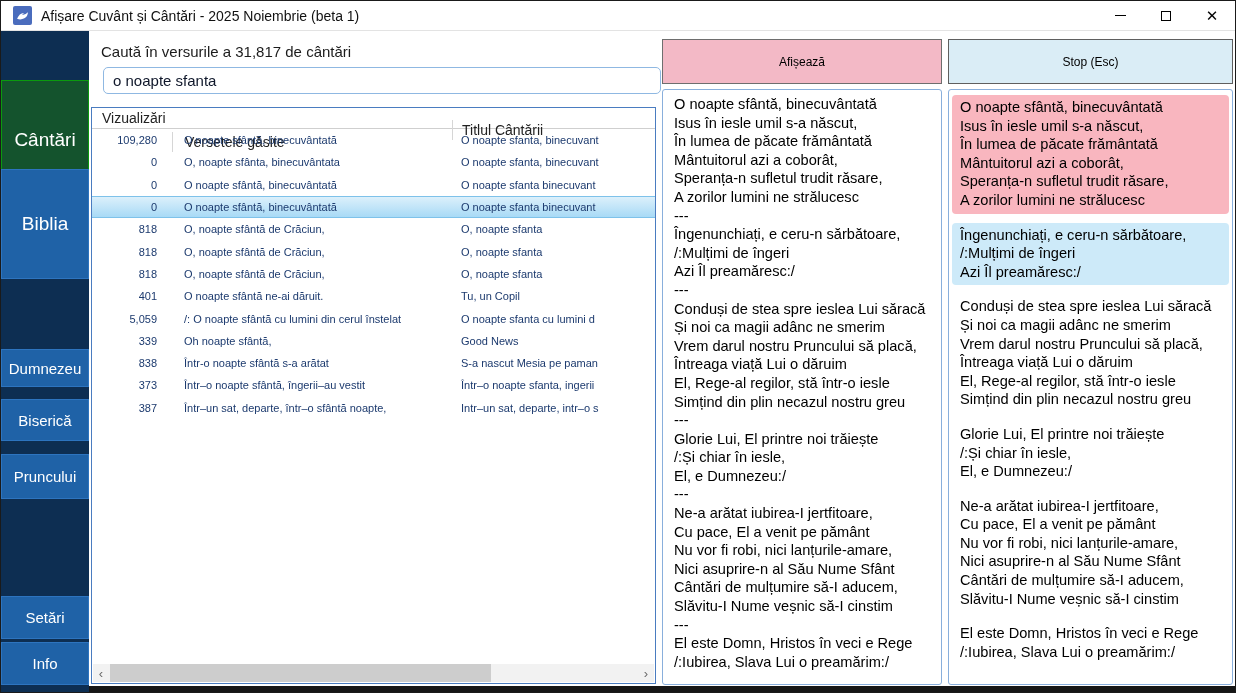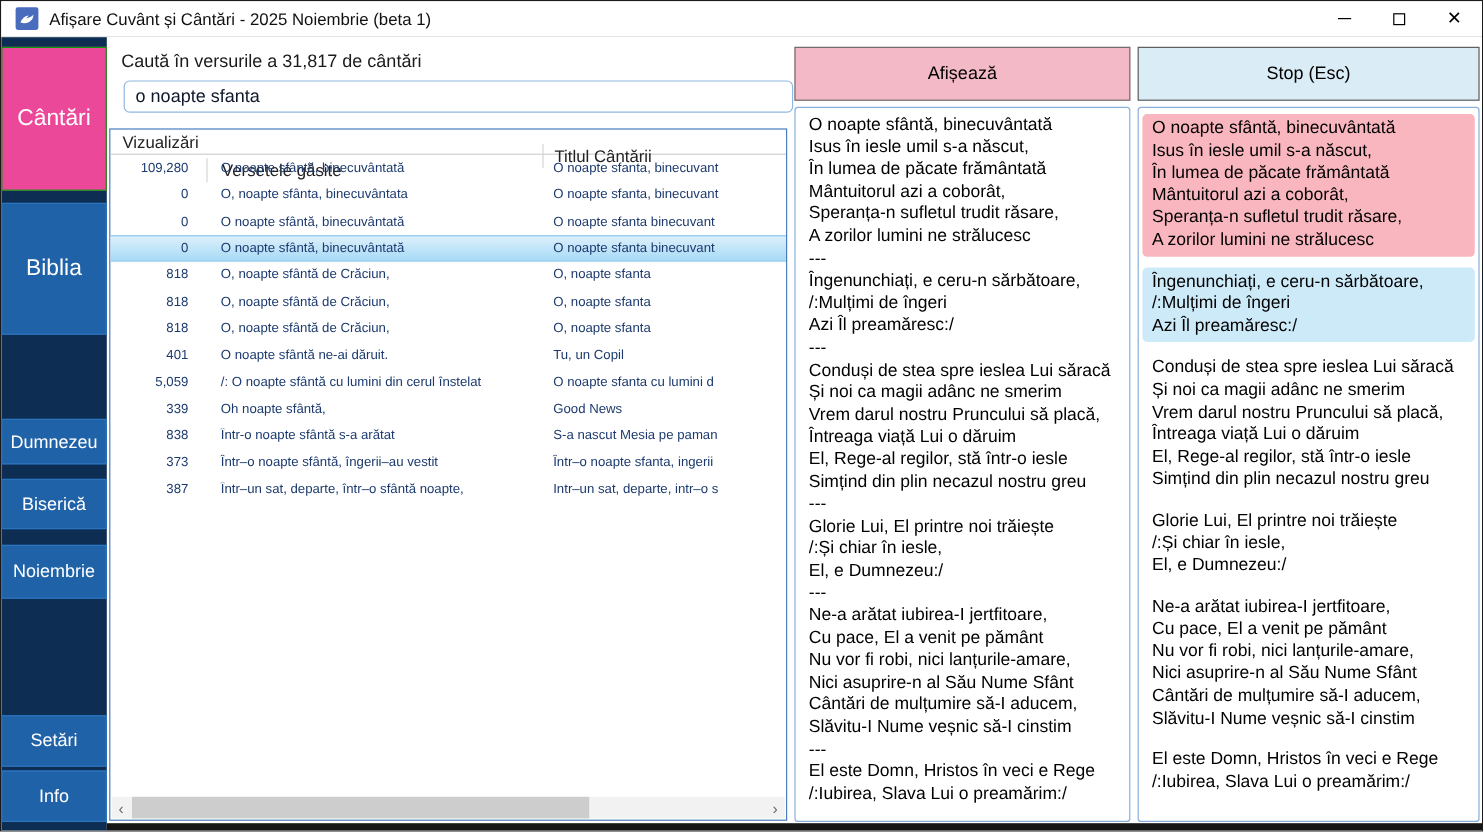--- a/index.html
+++ b/index.html
@@ -19,21 +19,21 @@
   .tb-btn{width:46px;height:100%;display:flex;align-items:center;justify-content:center;color:#000;font-size:14px;cursor:default;}
   .tb-min-glyph{display:block;width:11px;height:0;border-top:1.4px solid #000;}
   .tb-max-glyph{display:block;width:10px;height:10px;border:1.4px solid #000;}
   .tb-close-glyph{font-size:15px;line-height:1;}
   
   .body{position:absolute;left:0;top:30px;width:1236px;height:663px;background:#ffffff;}
   
   .sidebar{position:absolute;left:0;top:0;width:88px;height:663px;background:#0d2e52;}
   .nav-btn{position:absolute;left:0;width:88px;color:#fff;display:flex;align-items:center;justify-content:center;
     cursor:default;}
-  .nav-green{background:#ec4899;border:1px solid #0b9a0e;font-size:19px;}
+  .nav-green{background:#14532d;border:1px solid #0b9a0e;font-size:19px;margin-top:41px;}
   .nav-blue{background:#1f62a7;border:1px solid #2d74bf;}
   .nav-big{font-size:19px;}
   .nav-small{font-size:15px;}
   .bottom-strip{position:absolute;left:88px;right:0;bottom:0;height:8px;background:#161616;}
   
   .search-label{position:absolute;left:100px;top:12px;font-size:15px;color:#1b1b1b;}
   .search-input{position:absolute;left:102px;top:36px;width:558px;height:27px;border:1px solid #8fb8e2;
     border-radius:5px;padding:0 9px;font-size:15px;color:#0f172a;outline:none;
     font-family:"Liberation Sans","DejaVu Sans",sans-serif;}
   
@@ -52,21 +52,21 @@
   .trow.selected{background:linear-gradient(#dcf0fb,#a8daf6);border-top:1px solid #7ec2ea;border-bottom:1px solid #7ec2ea;}
   
   .hscroll{position:absolute;left:1px;right:1px;bottom:1px;height:18px;background:#f2f2f2;}
   .hs-arrow{position:absolute;top:0;width:16px;height:18px;display:flex;align-items:center;justify-content:center;
     color:#6a6a6a;font-size:13px;}
   .hs-left{left:0;}
   .hs-right{right:0;}
   .hs-thumb{position:absolute;left:17px;top:0;width:381px;height:18px;background:#cdcdcd;}
   
   .panel-btn{position:absolute;height:45px;display:flex;align-items:center;justify-content:center;
-    font-size:15px;color:#000;border:1px solid #6e6e6e;cursor:default;}
+    font-size:12px;color:#000;border:1px solid #6e6e6e;cursor:default;}
   .btn-pink{left:661px;top:8px;width:280px;background:#f3b9c6;}
   .btn-stop{left:947px;top:8px;width:285px;background:#daedf6;border:1px solid #5f5f5f;}
   .lyrics{position:absolute;top:58px;height:596px;border:1px solid #89afdc;border-radius:3px;background:#fff;
     overflow:hidden;padding-top:5px;}
   .lyrics-mid{left:661px;width:280px;padding-left:11px;padding-right:4px;}
   .lyrics-live{left:947px;width:285px;padding-left:3px;padding-right:3px;}
   .lline{font-size:14.6px;line-height:18.6px;color:#000;white-space:nowrap;overflow:hidden;}
   .vblock{padding:3px 6px 4px 8px;margin-bottom:9px;border-radius:4px;}
   .hl-pink{background:#f9b6bf;}
   .hl-blue{background:#cdeaf9;}
@@ -96,21 +96,21 @@
     </div>
   </div>
 
   <div class="body">
 
     <div class="sidebar">
       <div class="nav-btn nav-green nav-big" style="top:8px;height:120px;">Cântări</div>
       <div class="nav-btn nav-blue nav-big" style="top:138px;height:110px;">Biblia</div>
       <div class="nav-btn nav-blue nav-small" style="top:318px;height:38px;">Dumnezeu</div>
       <div class="nav-btn nav-blue nav-small" style="top:368px;height:42px;">Biserică</div>
-      <div class="nav-btn nav-blue nav-small" style="top:423px;height:45px;">Noiembrie</div>
+      <div class="nav-btn nav-blue nav-small" style="top:423px;height:45px;">Pruncului</div>
       <div class="nav-btn nav-blue nav-small" style="top:565px;height:43px;">Setări</div>
       <div class="nav-btn nav-blue nav-small" style="top:611px;height:43px;">Info</div>
     </div>
 
     <div class="search-label">Caută în versurile a 31,817 de cântări</div>
     <input class="search-input" type="text" value="o noapte sfanta" style="">
 
     <div class="table">
       <div class="thead">
         <div class="th th-views">Vizualizări</div>

